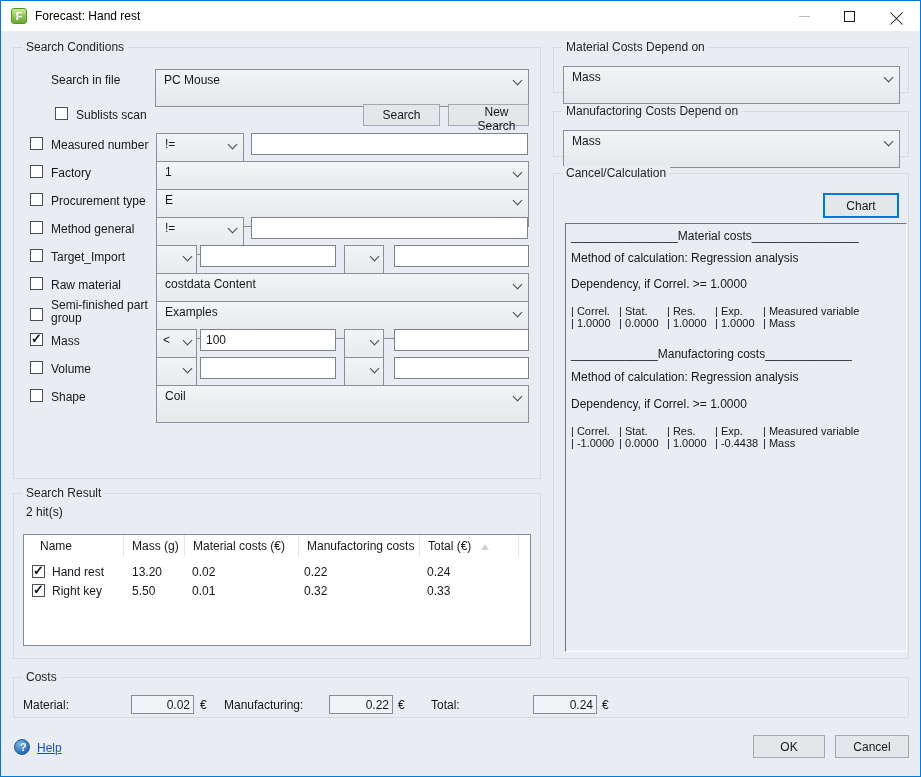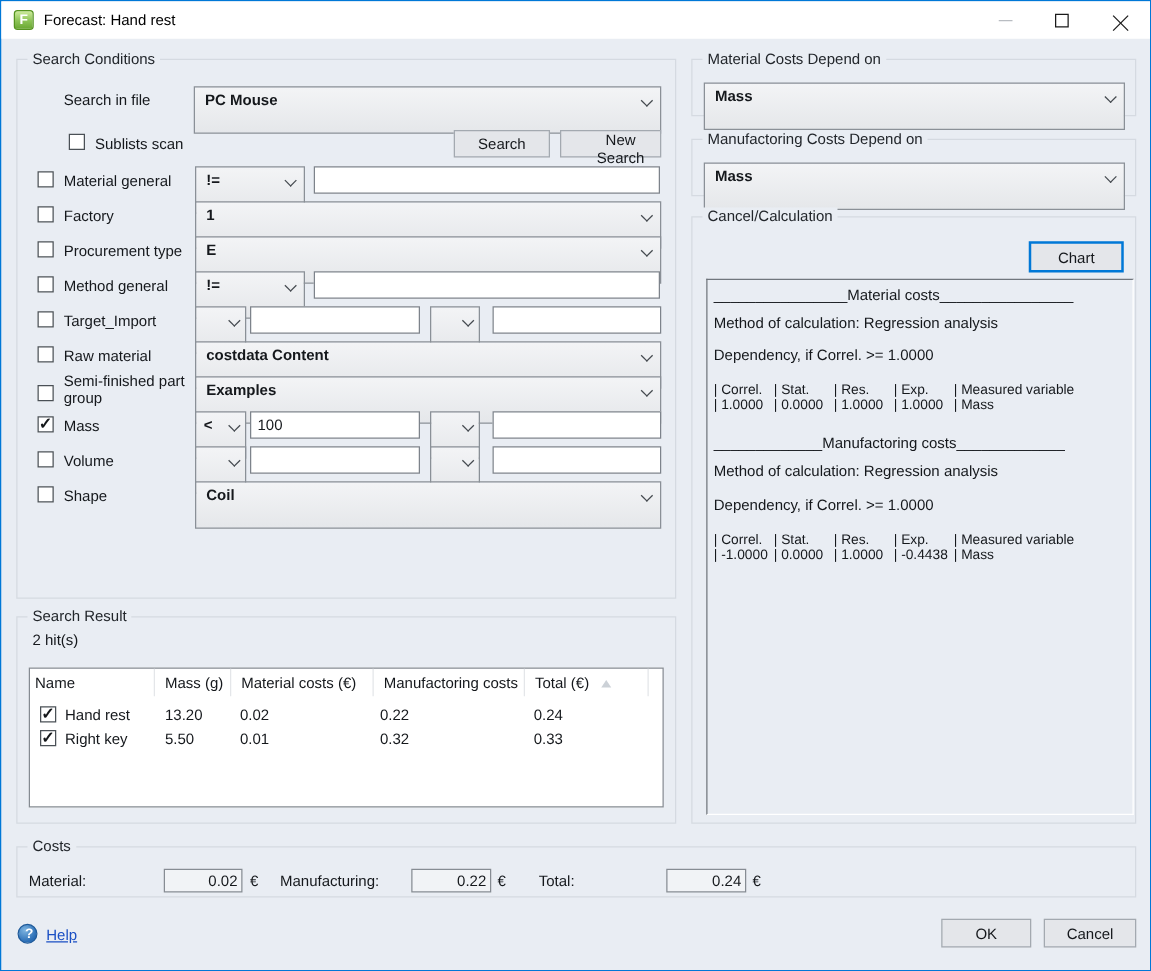--- a/index.html
+++ b/index.html
@@ -23,21 +23,21 @@
   .glyph-close { position:absolute; left:17px; top:8px; width:13px; height:13px; }
   .glyph-close::before, .glyph-close::after {
     content:""; position:absolute; left:6px; top:0; width:1px; height:17px; background:#1a1a1a;
   }
   .glyph-close::before { transform:rotate(45deg); }
   .glyph-close::after  { transform:rotate(-45deg); }
   
   .group { position:absolute; border:1px solid #d5dae1; }
   .glabel { position:absolute; top:-8px; left:8px; background:#e9edf3; padding:0 4px; color:#22262b; white-space:nowrap; }
   
-  .combo { position:absolute; height:38px; background:linear-gradient(#f3f4f6,#e5e7ea); border:1px solid #8a9097;font-weight:bold; }
+  .combo { position:absolute; height:38px; background:linear-gradient(#f3f4f6,#e5e7ea); border:1px solid #8a9097; }
   .combo .ct { position:absolute; left:8px; top:3px; white-space:nowrap; }
   .chev { position:absolute; right:7px; top:7px; width:7px; height:7px;
           border-right:1.5px solid #43484e; border-bottom:1.5px solid #43484e; transform:rotate(45deg); }
   .combo.sm1 .chev, .combo.sm2 .chev { right:5px; }
   .combo.sm1 .ct { left:6px; }
   .ti { position:absolute; height:22px; background:#fff; border:1px solid #7d838b;
         font-family:"Liberation Sans", sans-serif; font-size:12px; padding:0 5px; color:#15181c; }
   .btn { position:absolute; background:#e4e6ea; border:1px solid #a3a9b0;
          font-family:"Liberation Sans", sans-serif; font-size:12px; color:#15181c; cursor:pointer; padding:0; }
   .btn.default { border:2px solid #0078d7; }
@@ -53,21 +53,21 @@
   .ti.a-inp   { left:221px; top:0; width:277px; }
   .combo.wide { left:126px; top:0; width:373px; }
   .combo.sm1  { left:126px; top:0; width:41px; }
   .ti.c-inp1  { left:170px; top:0; width:136px; }
   .combo.sm2  { left:314px; top:0; width:40px; }
   .ti.c-inp2  { left:364px; top:0; width:135px; }
   
   .rtable { position:absolute; left:22px; top:533px; width:508px; height:112px; background:#fff; border:1px solid #858b92; }
   .thead { position:absolute; left:0; top:0; right:0; height:22px; display:flex; }
   .th { position:relative; height:22px; line-height:22px; border-right:1px solid #e4e6e9; padding-left:8px; white-space:nowrap; cursor:pointer; }
-  .th:first-child { padding-left:4px; }
+  .th:first-child { padding-left:16px; }
   .sort-tri { display:inline-block; margin-left:10px; width:0; height:0;
               border-left:4px solid transparent; border-right:4px solid transparent; border-bottom:6px solid #ccd1d7; }
   .trow { position:absolute; left:0; right:0; height:19px; cursor:default; }
   .trow .cb { left:8px; top:3px; }
   .tcell { position:absolute; top:3px; white-space:nowrap; }
   
   .panel { position:absolute; left:564px; top:222px; width:342px; height:429px;
            border-top:1px solid #70767d; border-left:1px solid #70767d;
            border-bottom:1px solid #ffffff; border-right:1px solid #ffffff; }
   .pline { position:absolute; left:5px; right:4px; white-space:nowrap; font-size:12px; }
@@ -112,21 +112,21 @@
     <span class="chev"></span>
   </div>
 
   <span class="cb" style="left:54px; top:106px;"></span>
   <span class="slabel" style="left:75px; top:107px;">Sublists scan</span>
   <button class="btn" style="left:362px; top:103px; width:77px; height:22px;">Search</button>
   <button class="btn" style="left:447px; top:103px; width:81px; height:22px;padding-left:16px;">New Search</button>
 
   <div class="crow" style="top:132px">
     <span class="cb"></span>
-    <span class="lb">Material general</span>
+    <span class="lb">Measured number</span>
     <div class="combo op">
       <span class="ct">!=</span>
       <span class="chev"></span>
     </div>
     <input class="ti a-inp" value="" style="">
   </div>
 
   <div class="crow" style="top:160px">
     <span class="cb"></span>
     <span class="lb">Factory</span>

